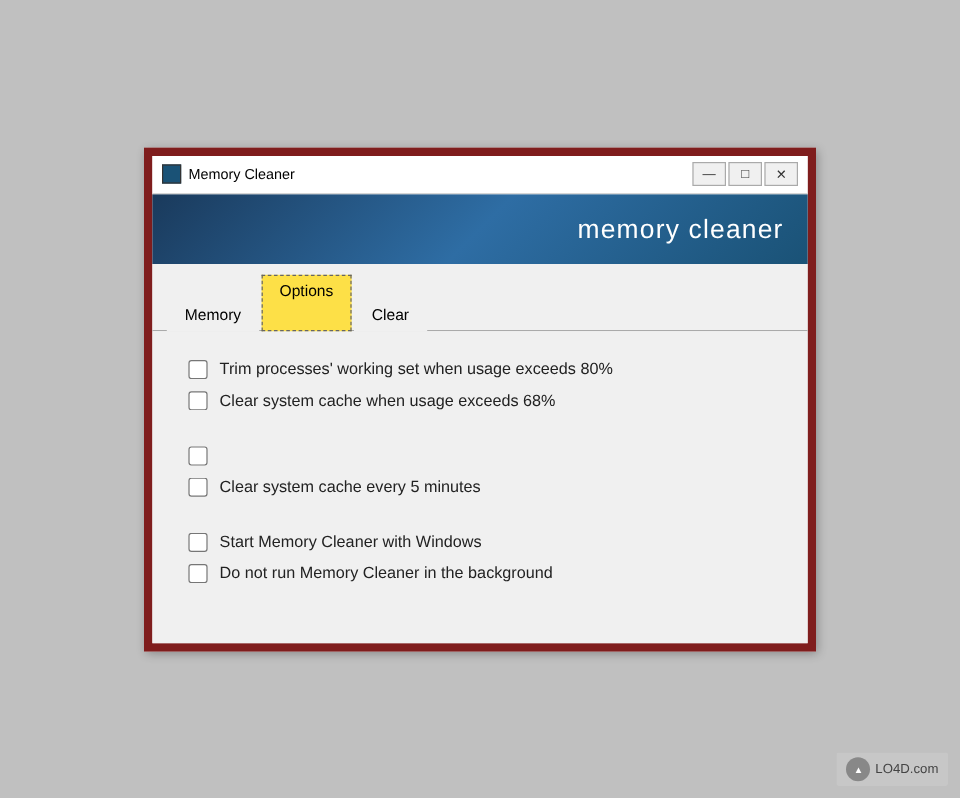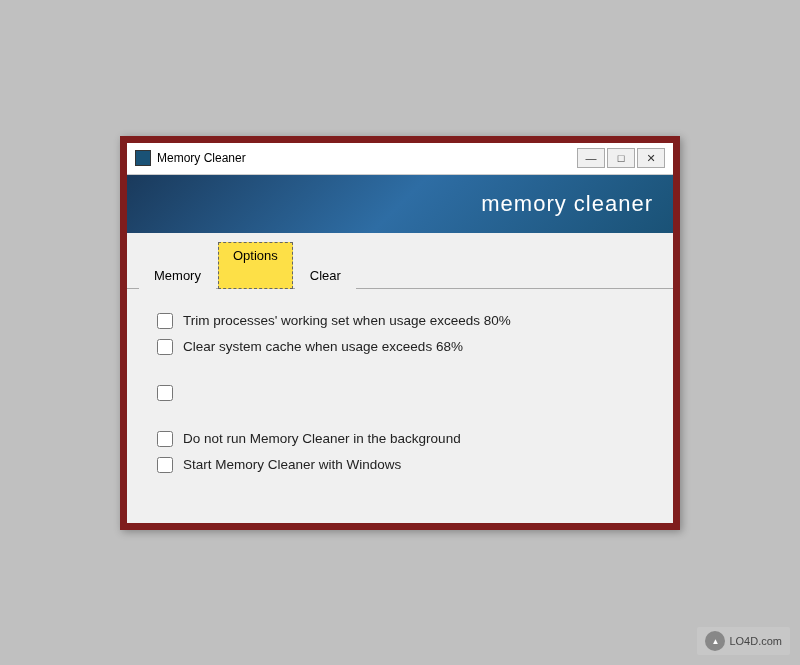--- a/index.html
+++ b/index.html
@@ -214,32 +214,36 @@
         <label class="option-label" for="clear-usage">Clear system cache when usage exceeds 68%</label>
       </div>
     </div>
 
     <div class="separator"></div>
 
     <div class="option-group">
       <div class="option-item">
         <input type="checkbox" id="trim-timer" style="">
       </div>
+      <div class="option-item">
+        <input type="checkbox" id="clear-timer" style="">
+        <label class="option-label" for="clear-timer">Clear system cache every 5 minutes</label>
+      </div>
     </div>
 
     <div class="separator"></div>
 
     <div class="option-group">
+      <div class="option-item">
+        <input type="checkbox" id="startup" style="">
+        <label class="option-label" for="startup">Start Memory Cleaner with Windows</label>
+      </div>
       <div class="option-item">
         <input type="checkbox" id="background" style="">
         <label class="option-label" for="background">Do not run Memory Cleaner in the background</label>
-      </div>
-      <div class="option-item">
-        <input type="checkbox" id="startup" style="">
-        <label class="option-label" for="startup">Start Memory Cleaner with Windows</label>
       </div>
     </div>
   </div>
 </div>
 
 <div class="watermark">
   <div class="watermark-logo">▲</div>
   <span>LO4D.com</span>
 </div>
 

